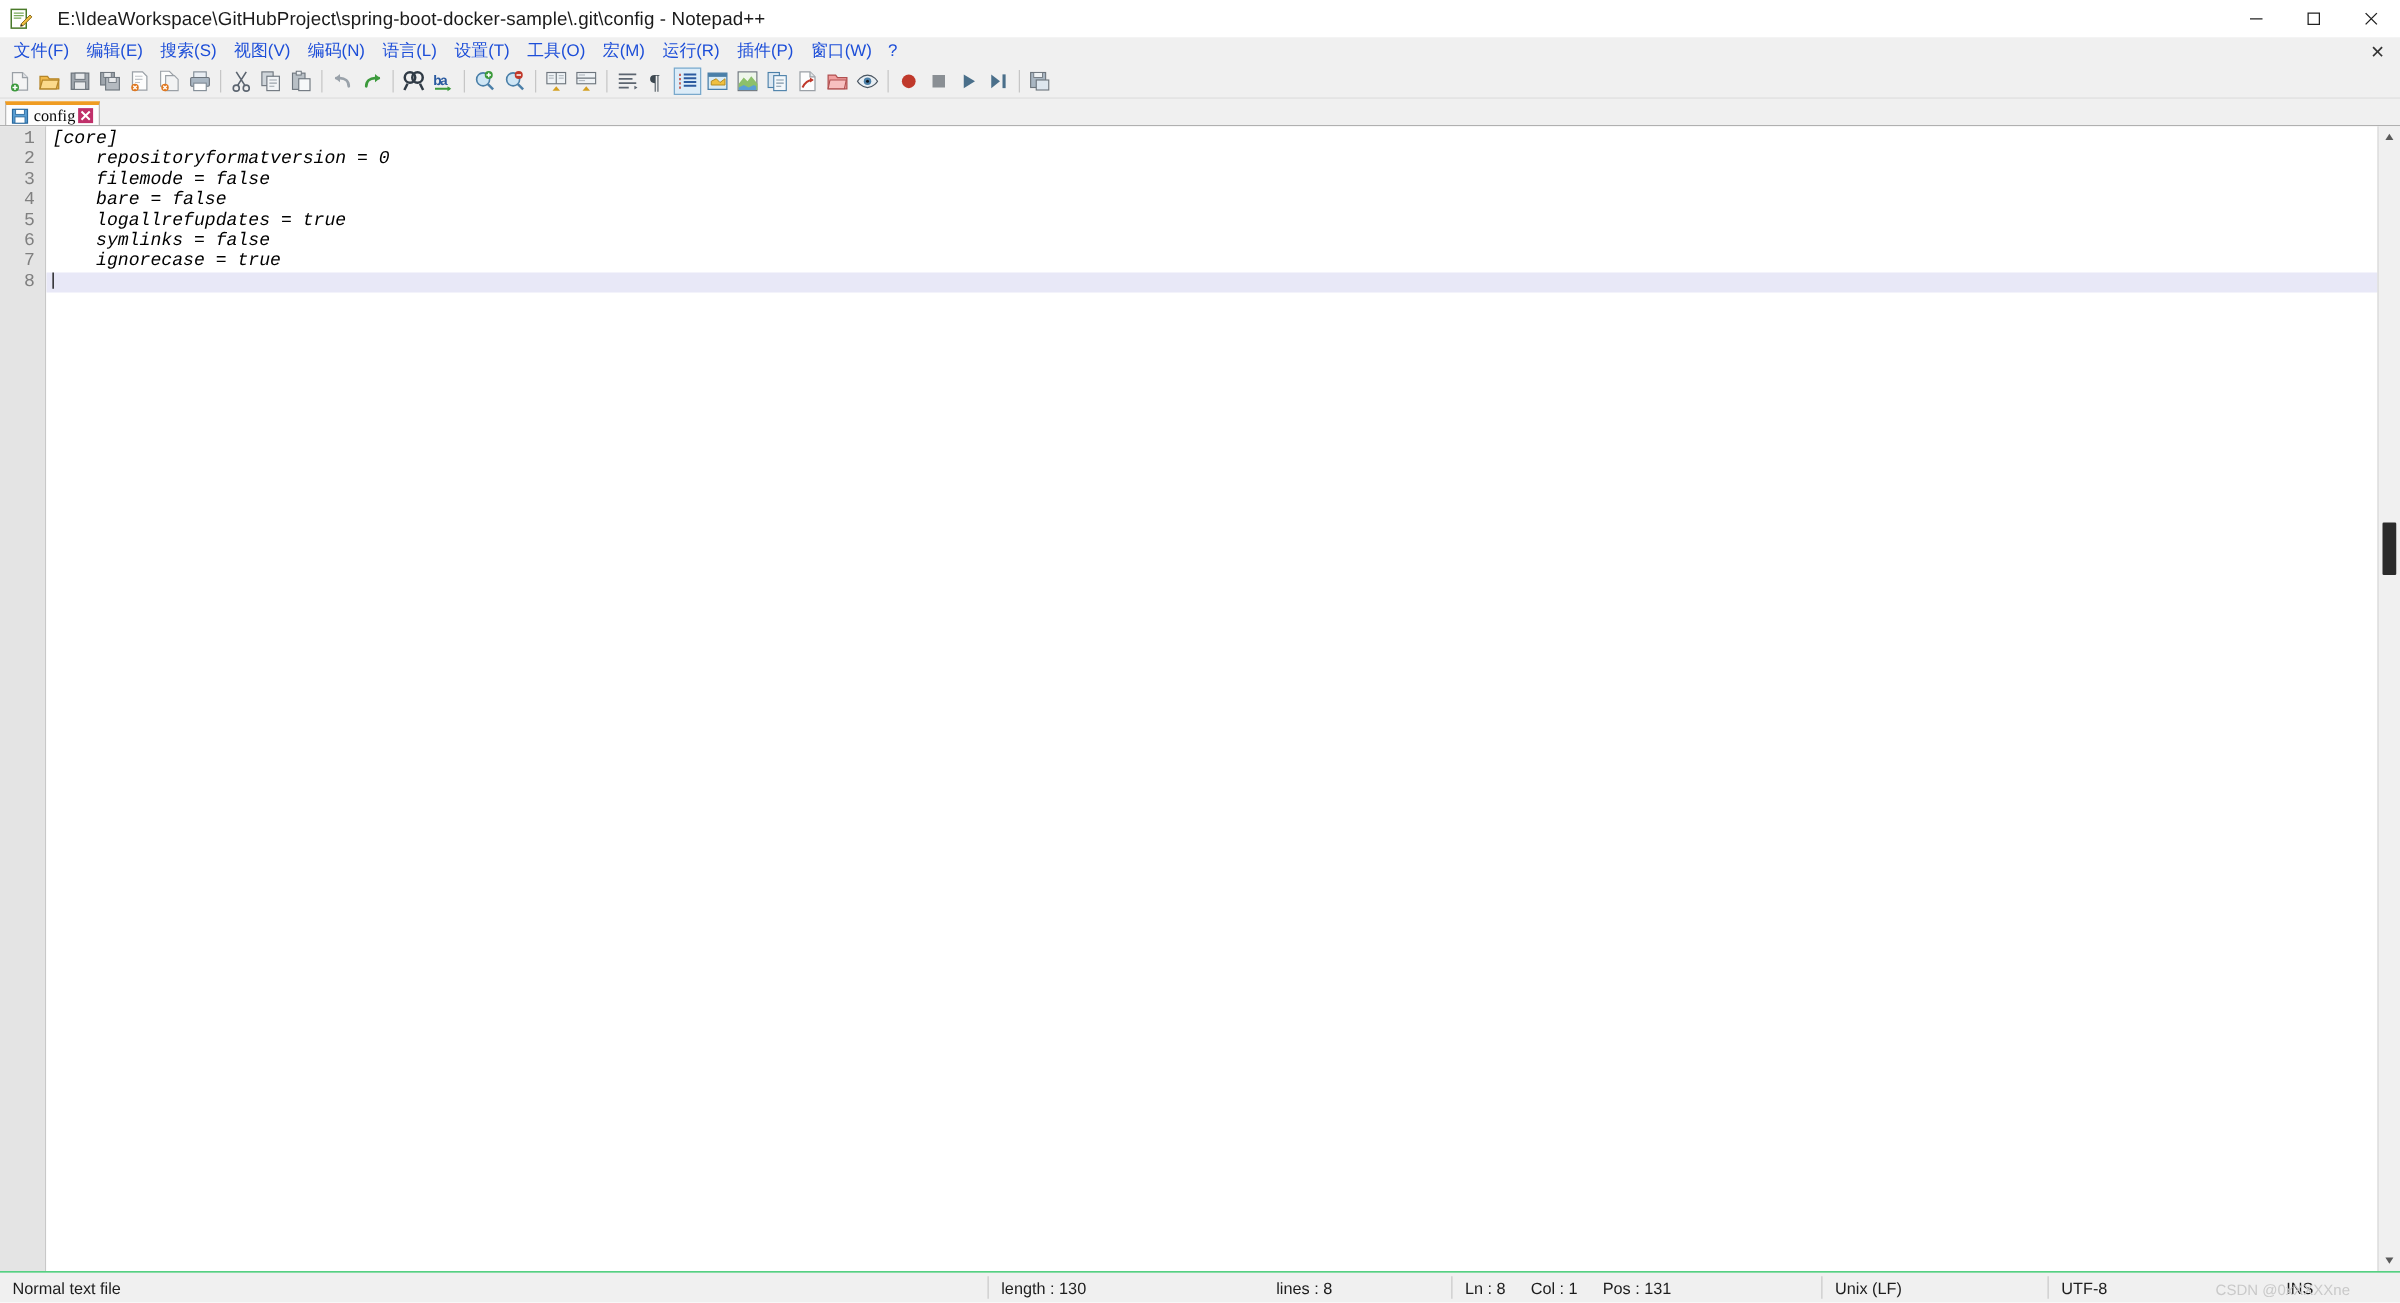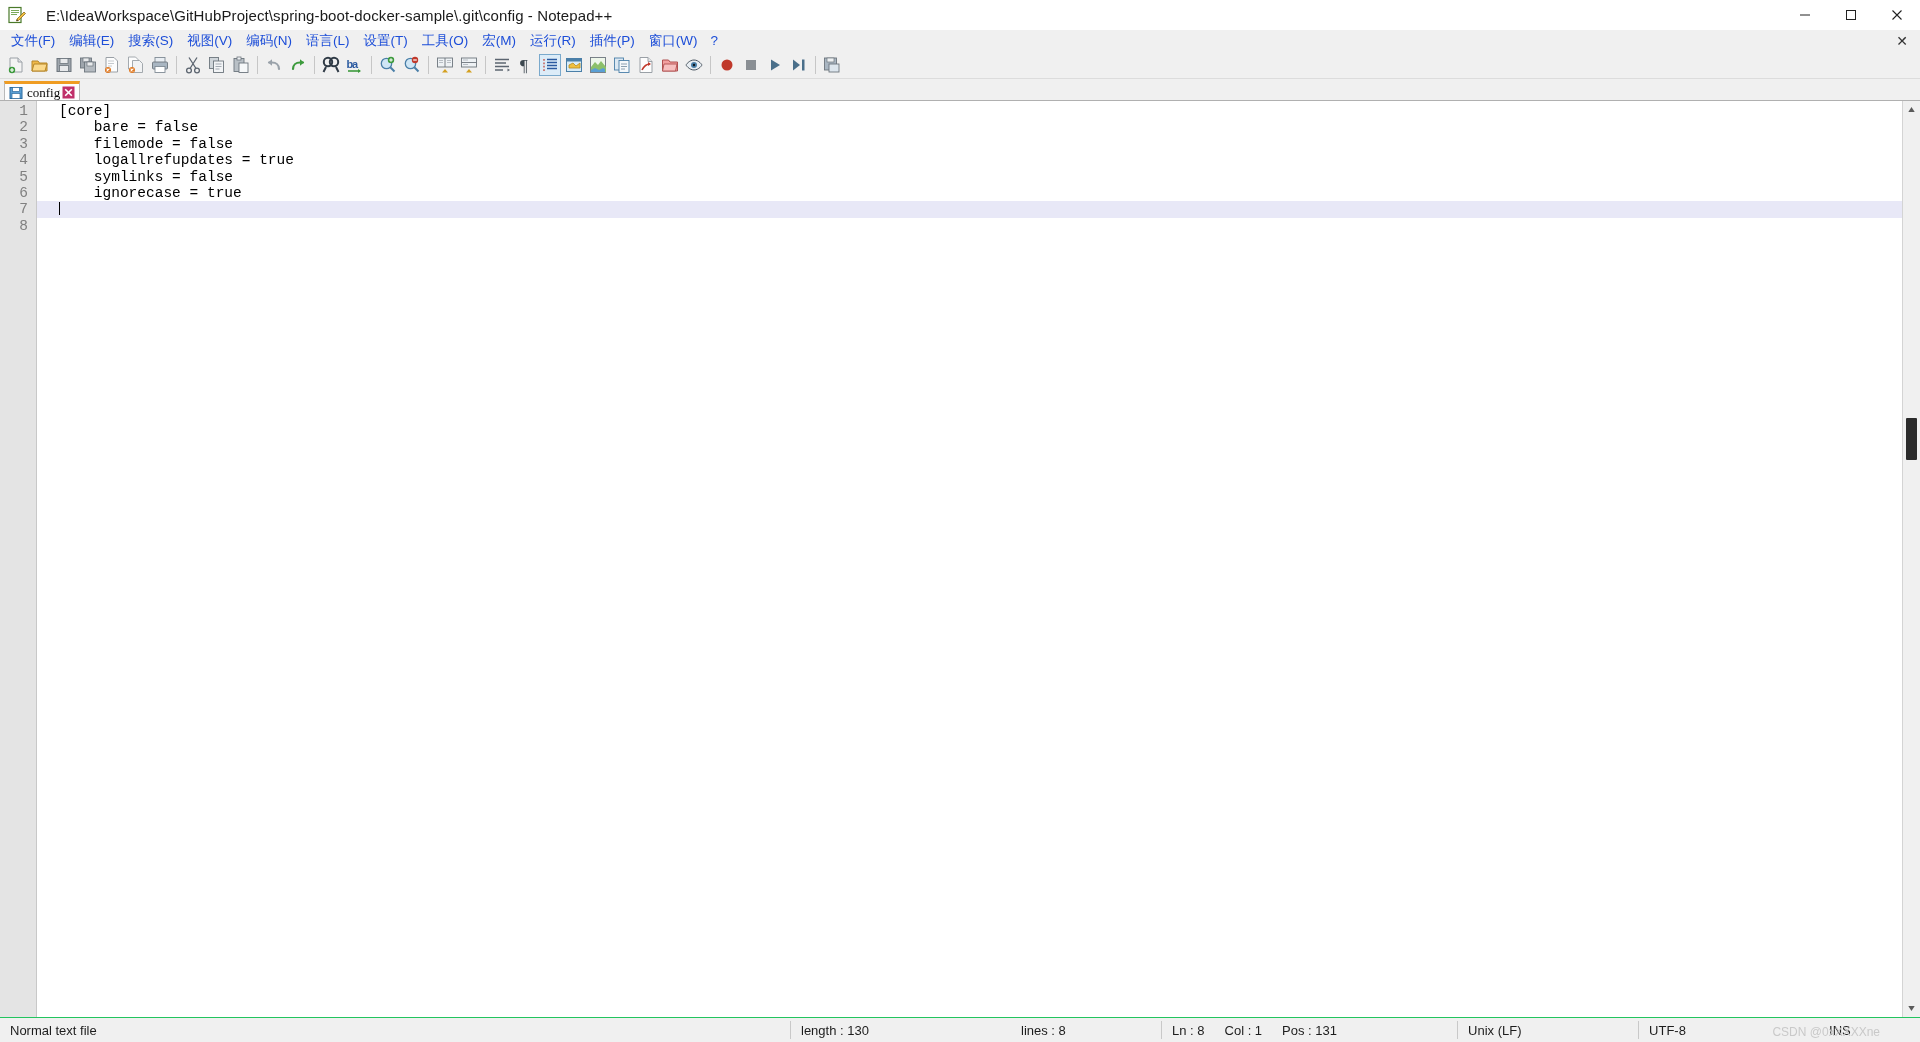--- a/index.html
+++ b/index.html
@@ -190,21 +190,22 @@
     background: #ffffff;
     overflow: hidden;
   }
   .code-line {
     font-family: "Liberation Mono", monospace;
     font-size: 14.5px;
     line-height: 16.4px;
     height: 16.4px;
     color: #000000;
     white-space: pre;
-    padding-left: 22px;
+    padding-left: 5px;
+    font-style: italic;
   }
   .code-line.current {
     background: #e8e8f7;
     width: 100%;
   }
   .caret {
     display: inline-block;
     width: 1px;
     height: 13px;
     background: #000;
@@ -627,22 +628,23 @@
       <div class="ln">3</div>
       <div class="ln">4</div>
       <div class="ln">5</div>
       <div class="ln">6</div>
       <div class="ln">7</div>
       <div class="ln">8</div>
     </div>
 
     <div class="code-area">
       <div class="code-line">[core]</div>
+      <div class="code-line">    repositoryformatversion = 0</div>
+      <div class="code-line">    filemode = false</div>
       <div class="code-line">    bare = false</div>
-      <div class="code-line">    filemode = false</div>
       <div class="code-line">    logallrefupdates = true</div>
       <div class="code-line">    symlinks = false</div>
       <div class="code-line">    ignorecase = true</div>
       <div class="code-line current"><span class="caret"></span></div>
     </div>
 
     <div class="vscroll">
       <div class="vs-arrow">
         <svg width="9" height="9" viewBox="0 0 9 9">
             <path d="M4.5 2l3.2 5H1.3z" fill="#5a5a5a"></path>

